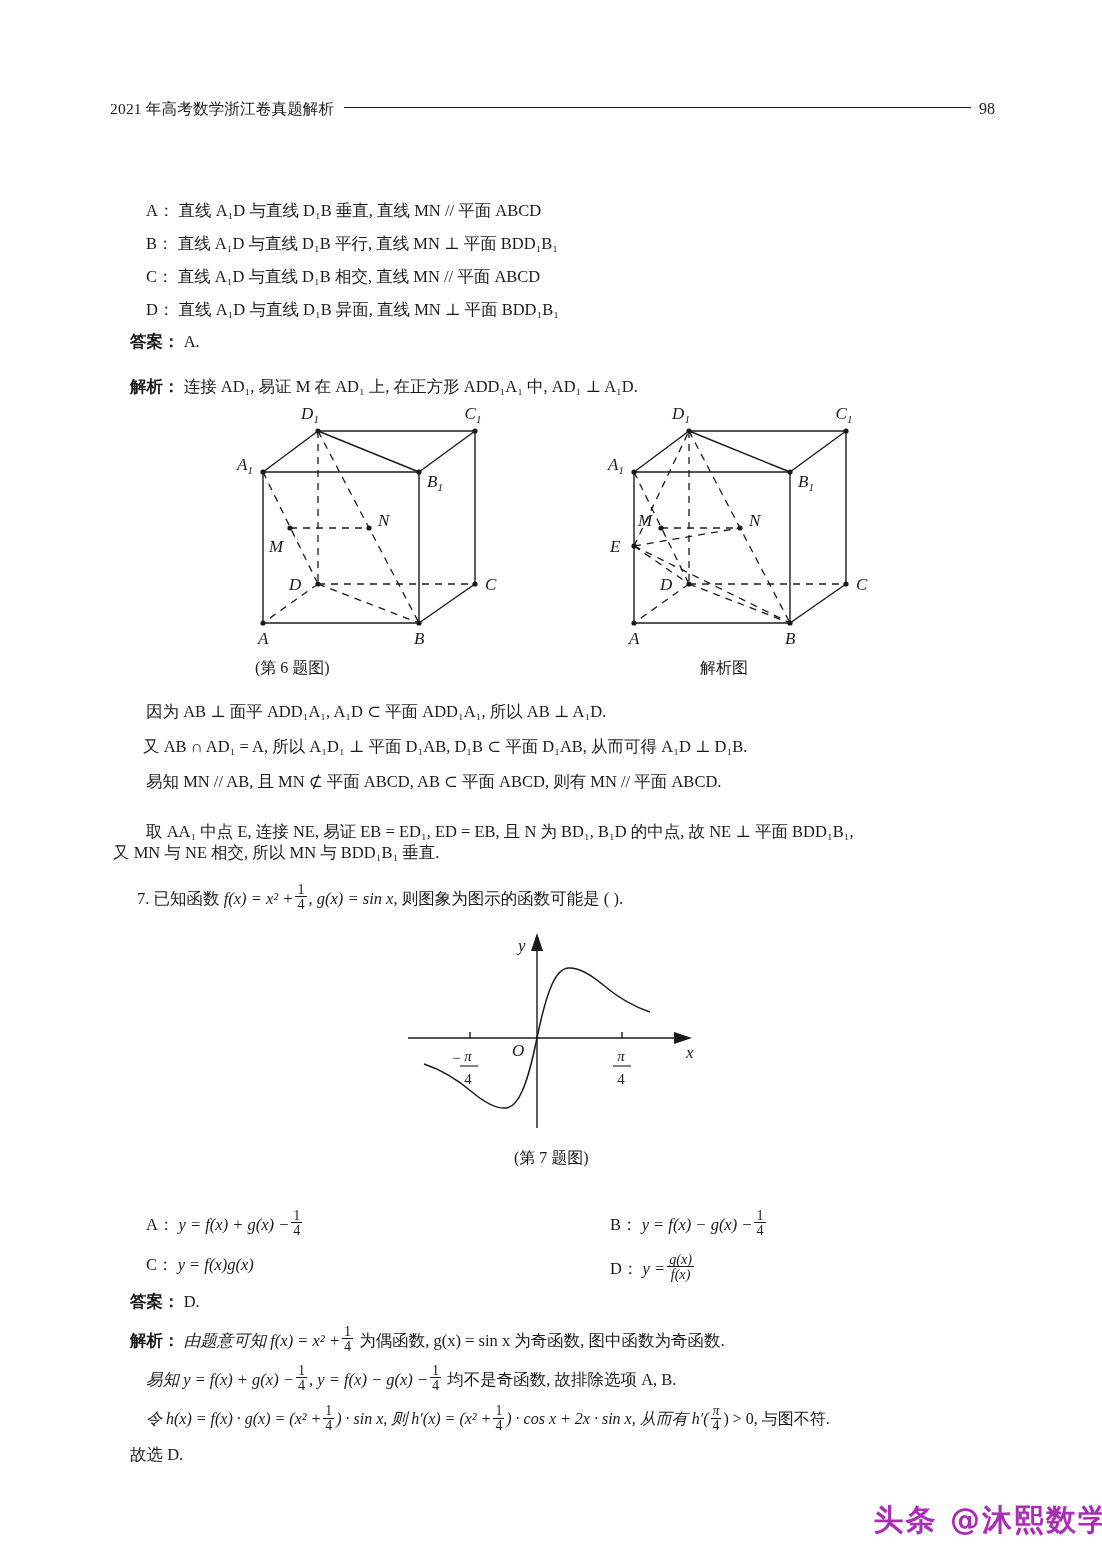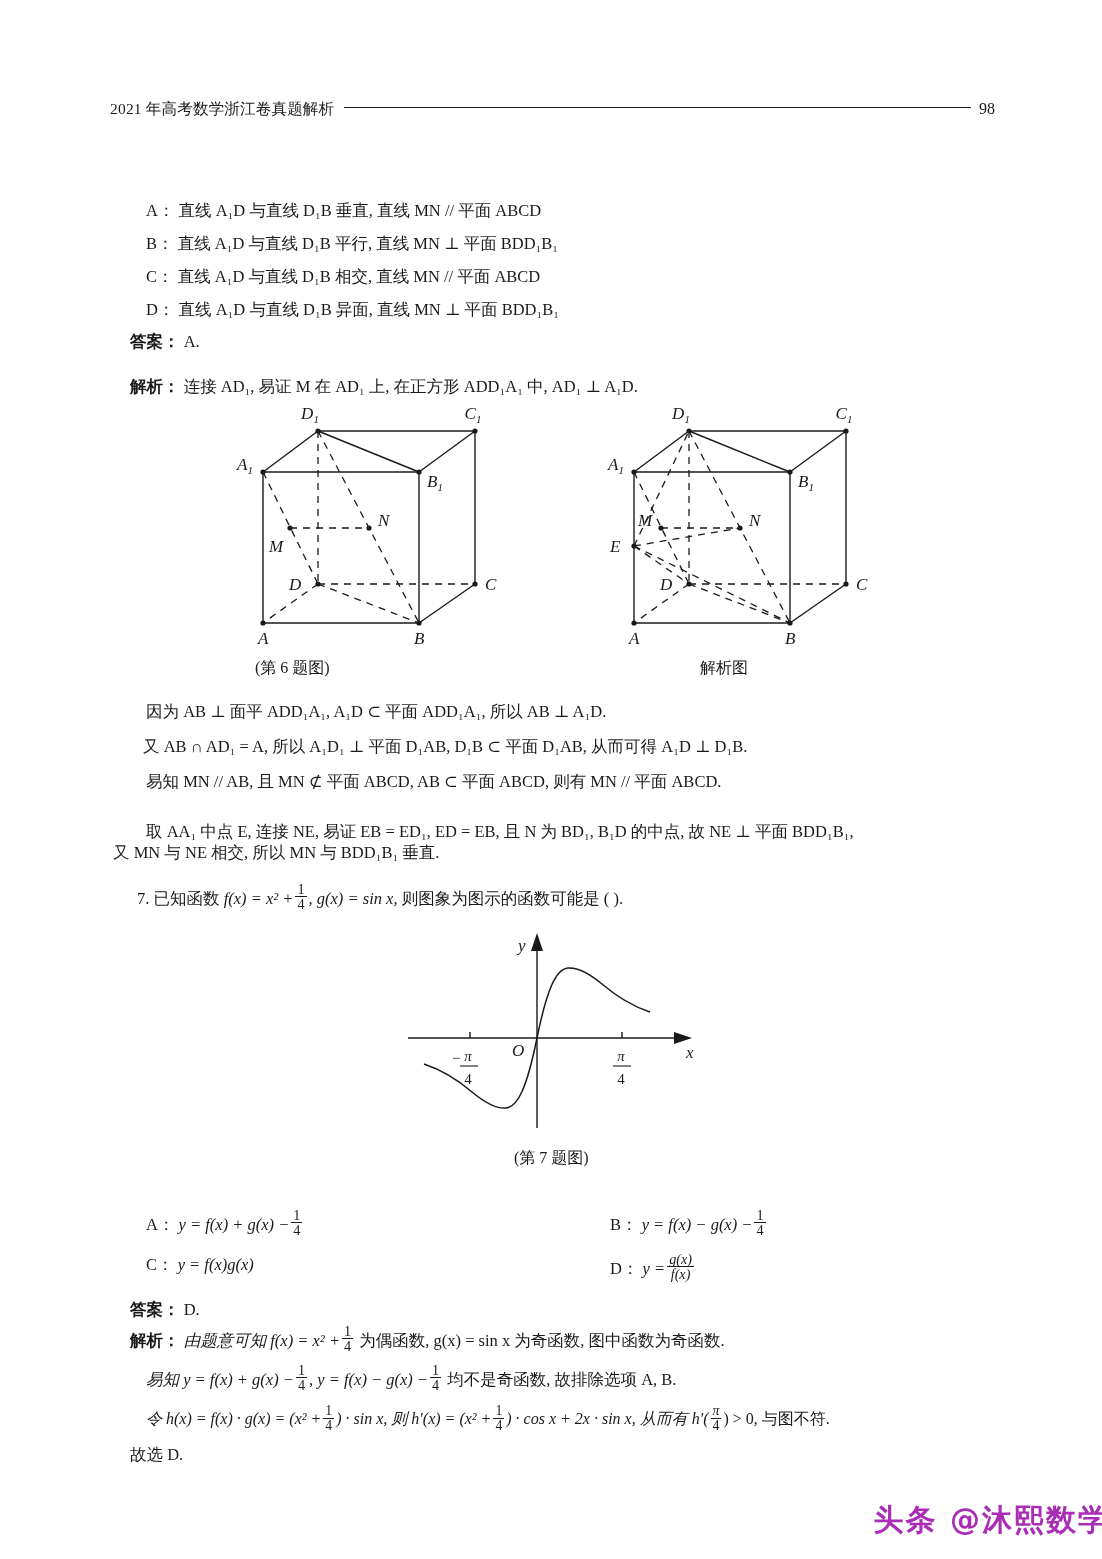--- a/index.html
+++ b/index.html
@@ -274,21 +274,21 @@
   </div>
   <div class="optrow cn" style="left:146px;top:1254px;">
     <span>C：</span>
     <span class="mi">y = f(x)g(x)</span>
   </div>
   <div class="optrow cn" style="left:610px;top:1252px;">
     <span>D：</span>
     <span class="mi">y =</span><span class="frac"><span class="num mi">g(x)</span><span class="den mi">f(x)</span></span>
   </div>
 
-  <div class="blk cn" style="left:130px;top:1290px;margin-top:8px;">
+  <div class="blk cn" style="left:130px;top:1290px;">
     <span class="lbl">答案：</span>
     <span>D.</span>
   </div>
 
   <div class="blk cn" style="left:130px;top:1324px;">
     <span class="lbl">解析：</span>
     <span class="mi">由题意可知 f(x) = x² +</span><span class="frac"><span class="num mr">1</span><span class="den mr">4</span></span>
     <span>为偶函数, g(x) = sin x 为奇函数, 图中函数为奇函数.</span>
   </div>
 

